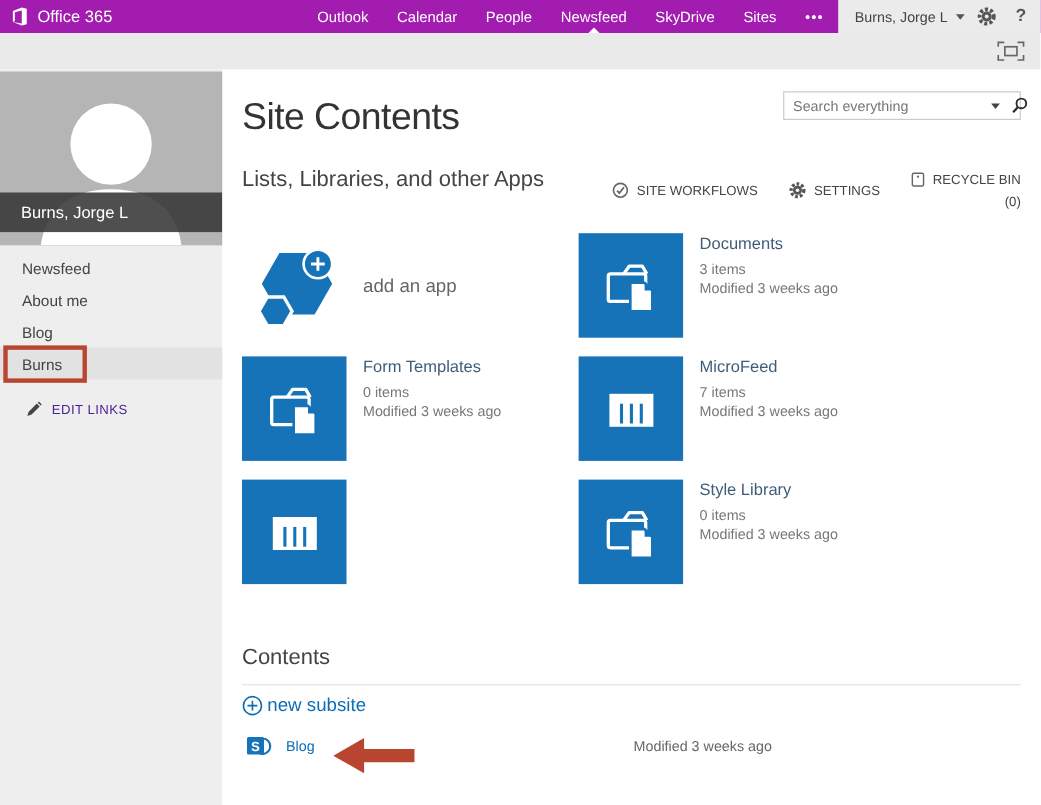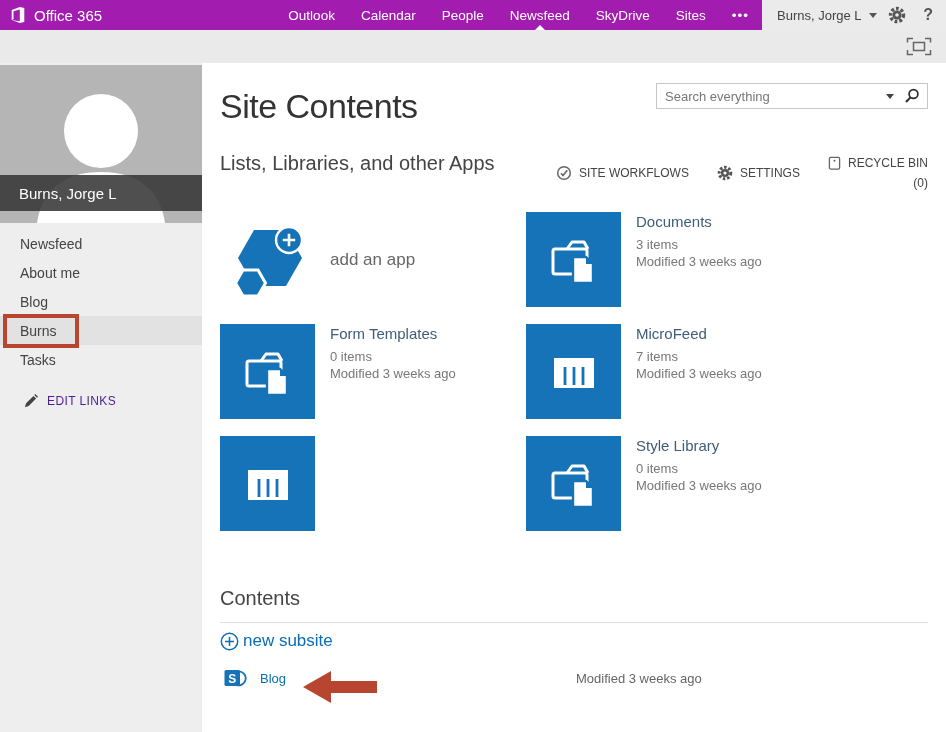--- a/index.html
+++ b/index.html
@@ -37,21 +37,21 @@
     color:#fff; display:flex; align-items:center; padding-left:19px; font-size:15px; }
   .side-nav { margin-top:6px; }
   .nav-item { height:29px; display:flex; align-items:center; padding-left:20px; font-size:14px; color:#444; cursor:pointer; }
   .nav-item.selected { background:#e2e2e2; }
   .edit-links { margin-top:20px; padding-left:24px; display:flex; gap:9px;
     font-size:12px; color:#4c1d95; letter-spacing:0.4px; cursor:pointer; }
 
   .main { flex:1; padding:20px 18px 0 18px; position:relative; }
   .header-row { display:flex; justify-content:space-between; align-items:flex-start; }
   .page-title { font-size:34px; font-weight:300; color:#333; margin-top:4px; letter-spacing:-0.5px; }
-  .search-box { width:272px; height:26px; border:1px solid #c6c6c6; background:#fff;
+  .search-box { width:216px; height:26px; border:1px solid #c6c6c6; background:#fff;
     display:flex; align-items:center; padding:0 7px 0 8px; }
   .search-box input { border:none; outline:none; flex:1; font-size:13px; color:#555; background:transparent;
     font-family:"Liberation Sans", sans-serif; }
   .search-box input::placeholder { color:#777; }
   .search-caret { width:0; height:0; border-left:4px solid transparent; border-right:4px solid transparent;
     border-top:5px solid #444; margin:0 10px 0 4px; cursor:pointer; }
   .search-go { cursor:pointer; display:flex; align-items:center; }
 
   .section-row { display:flex; justify-content:space-between; align-items:flex-start; margin-top:26px; }
   .section-heading { font-size:20px; font-weight:300; color:#444; }
@@ -164,23 +164,20 @@
       </div>
       <div class="nav-item">
         <span>About me</span>
       </div>
       <div class="nav-item">
         <span>Blog</span>
       </div>
       <div class="nav-item selected">
         <span>Burns</span>
       </div>
-      <div class="nav-item">
-        <span>Tasks</span>
-      </div>
     </div>
     <div class="edit-links">
       <svg width="14" height="14" viewBox="0 0 16 16">
         <path fill="#444" d="M1 15 L2.4 10.6 L10.8 2.2 L13.8 5.2 L5.4 13.6 Z M11.8 1.2 L13 0 L16 3 L14.8 4.2 Z"></path>
       </svg>
       <span>EDIT LINKS</span>
     </div>
   </div>
 
   <div class="main">

